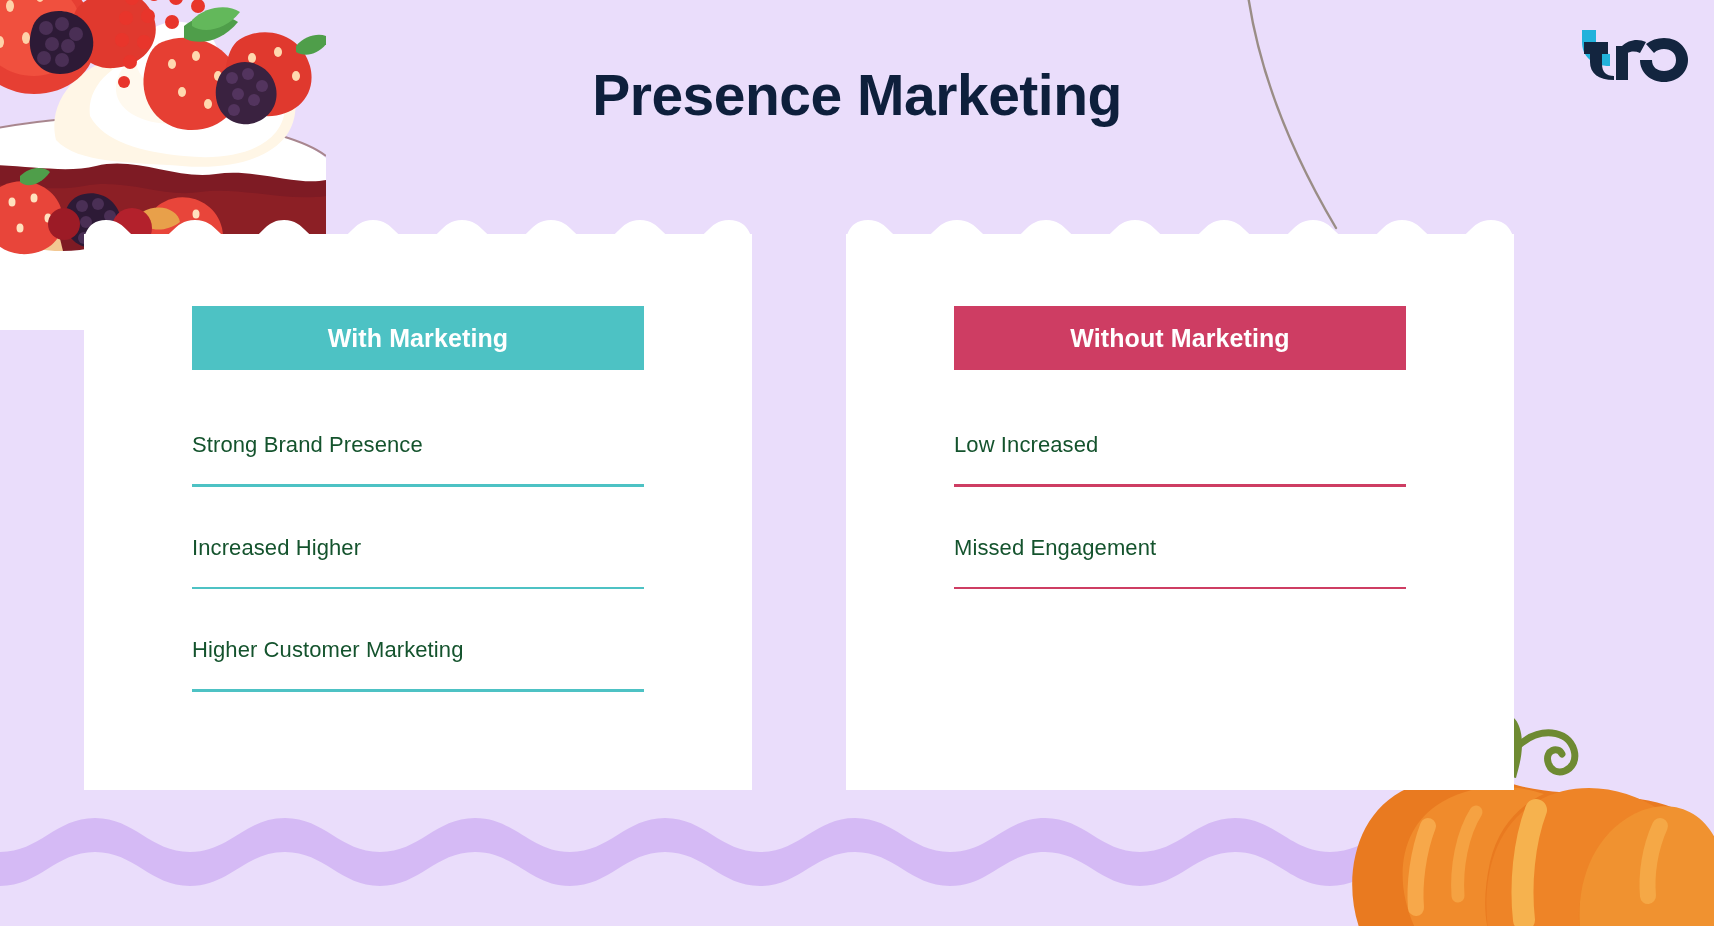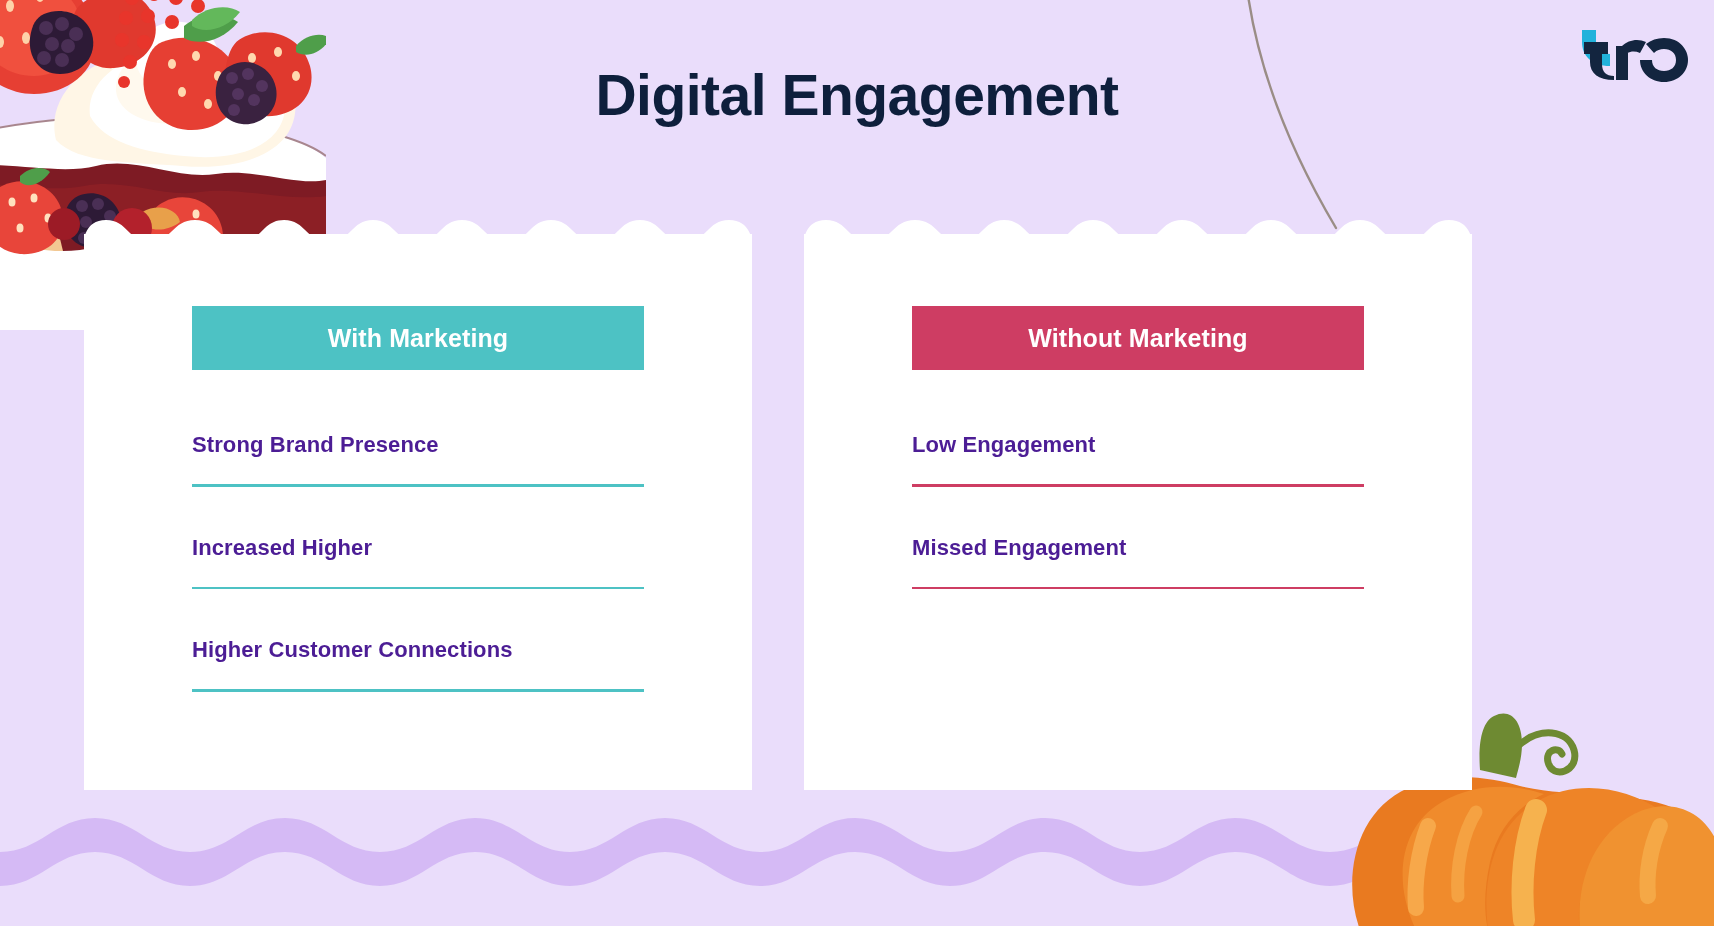--- a/index.html
+++ b/index.html
@@ -42,21 +42,21 @@
   }
 
   
   .card {
     position:absolute;
     top:208px;
     width:668px;
     height:582px;
   }
   #card-with    { left:84px; }
-  #card-without { left:804px; }
+  #card-without { left:846px; }
 
   .card-body {
     position:absolute;
     left:0; top:26px;
     width:100%;
     height:556px;
     background:#FFFFFF;
   }
   .card-scallop {
     position:absolute;
@@ -82,22 +82,22 @@
     letter-spacing:0.1px;
   }
   .col-header.teal { background:#4DC2C4; }
   .col-header.pink { background:#CE3D63; }
 
   .list { margin-top:60px; }
   .list-item { }
   .list-item-label {
     display:block;
     font-size:22px;
-    font-weight:700;
-    color:#4c1d95;
+    font-weight:400;
+    color:#14532d;
     letter-spacing:0.1px;
     line-height:30px;
     padding-bottom:24px;
   }
   .list-sep { height:2.5px; width:100%; }
   .list-sep.teal { background:#4DC2C4; }
   .list-sep.pink { background:#CE3D63; }
   .list-gap { height:46px; }
 </style>
 </head>
@@ -344,21 +344,21 @@
 
     <path d="M40,20 L52,20 L52,54 L40,54 Z M46,20
              C 52,14 62,12 70,16 L64,27 C 57,24 50,26 46,32 Z" fill="#13253F"></path>
 
     <path d="M88,12 C 104,12 112,24 112,34 C 112,46 102,56 88,56
              C 74,56 64,46 64,34 L76,34 C 76,41 81,45 88,45
              C 95,45 100,41 100,34 C 100,27 95,23 88,23
              C 84,23 81,24 78,27 L70,18 C 75,14 81,12 88,12 Z" fill="#13253F"></path>
   </svg>
 
-  <h1 id="page-title">Digital Engagement</h1>
+  <h1 id="page-title">Presence Marketing</h1>
 
   <div class="card" id="card-with">
     <div class="card-body"></div>
 
     <svg class="card-scallop" viewBox="0 0 668 34" preserveAspectRatio="none">
       <path d="M0,34
                C 0,34 0,12 22,12 C 44,12 44,34 66,34
                C 88,34 88,12 111,12 C 134,12 134,34 156,34
                C 178,34 178,12 200,12 C 222,12 222,34 245,34
                C 267,34 267,12 289,12 C 311,12 311,34 334,34
@@ -378,21 +378,21 @@
         </div>
         <div class="list-gap"></div>
 
         <div class="list-item">
           <span class="list-item-label">Increased Higher</span>
           <div class="list-sep teal"></div>
         </div>
         <div class="list-gap"></div>
 
         <div class="list-item">
-          <span class="list-item-label">Higher Customer Connections</span>
+          <span class="list-item-label">Higher Customer Marketing</span>
           <div class="list-sep teal"></div>
         </div>
       </div>
     </div>
   </div>
 
   <div class="card" id="card-without">
     <div class="card-body"></div>
 
     <svg class="card-scallop" viewBox="0 0 668 34" preserveAspectRatio="none">
@@ -405,21 +405,21 @@
                C 445,34 445,12 467,12 C 489,12 489,34 512,34
                C 534,34 534,12 556,12 C 578,12 578,34 601,34
                C 623,34 623,12 645,12 C 667,12 668,34 668,34 Z" fill="#FFFFFF"></path>
     </svg>
 
     <div class="card-inner">
       <div class="col-header pink">Without Marketing</div>
 
       <div class="list">
         <div class="list-item">
-          <span class="list-item-label">Low Engagement</span>
+          <span class="list-item-label">Low Increased</span>
           <div class="list-sep pink"></div>
         </div>
         <div class="list-gap"></div>
 
         <div class="list-item">
           <span class="list-item-label">Missed Engagement</span>
           <div class="list-sep pink"></div>
         </div>
         <div class="list-gap"></div>
 

